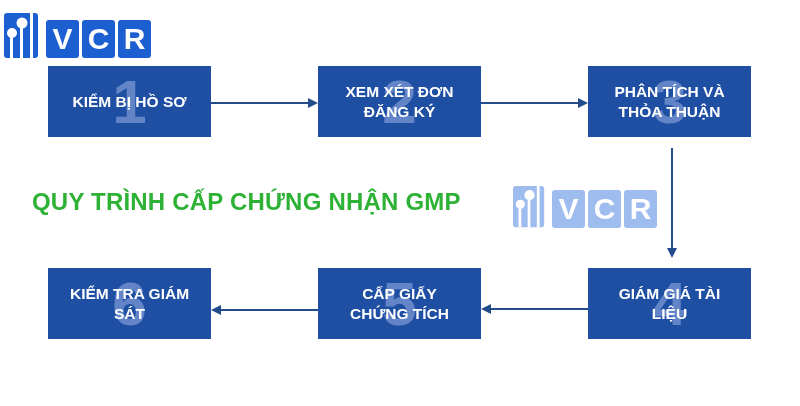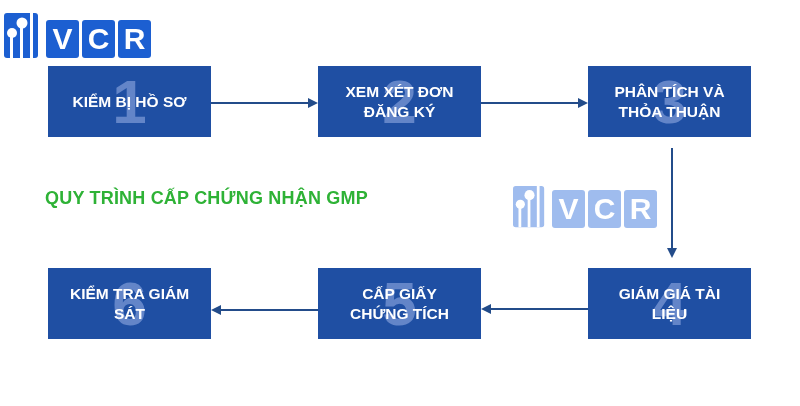--- a/index.html
+++ b/index.html
@@ -2,21 +2,21 @@
 <html><head>
   <meta charset="utf-8">
   <style>
     html, body { margin:0; padding:0; }
     body { width:800px; height:406px; background:#ffffff; position:relative; overflow:hidden; font-family:"Liberation Sans", sans-serif; }
     .logo { position:absolute; display:flex; align-items:flex-end; }
     .logo .tile { display:flex; align-items:center; justify-content:center; color:#fff; font-weight:bold; font-family:"Liberation Sans", sans-serif; border-radius:3px; }
     .box { position:absolute; width:163px; height:71px; background:#1f4fa3; display:flex; align-items:center; justify-content:center; text-align:center; overflow:hidden; }
     .box .num { position:absolute; left:0; right:0; top:50%; transform:translateY(-50%); text-align:center; font-size:62px; font-weight:bold; color:#6f8fcf; opacity:0.85; line-height:1; font-family:"Liberation Sans", sans-serif; }
     .box .label { position:relative; color:#ffffff; font-weight:bold; font-size:15.5px; line-height:20px; padding:0 8px; }
-    .title { position:absolute; left:45px; top:188px; font-size:18px; font-weight:bold; color:#2eb236; letter-spacing:0.2px; white-space:nowrap; }
+    .title { position:absolute; left:32px; top:188px; font-size:24px; font-weight:bold; color:#2eb236; letter-spacing:0.2px; white-space:nowrap; }
     .arrow { position:absolute; }
   </style>
 </head>
 <body>
 
 <div class="logo" style="left:4px; top:3px; height:55px;">
   <svg width="36" height="55" viewBox="0 0 36 55">
     <rect x="0" y="10" width="34" height="45" rx="3" fill="#1c5fd1"></rect>
     <rect x="6" y="28" width="3" height="27" fill="#fff"></rect>
     <circle cx="8" cy="30" r="5" fill="#fff"></circle>

